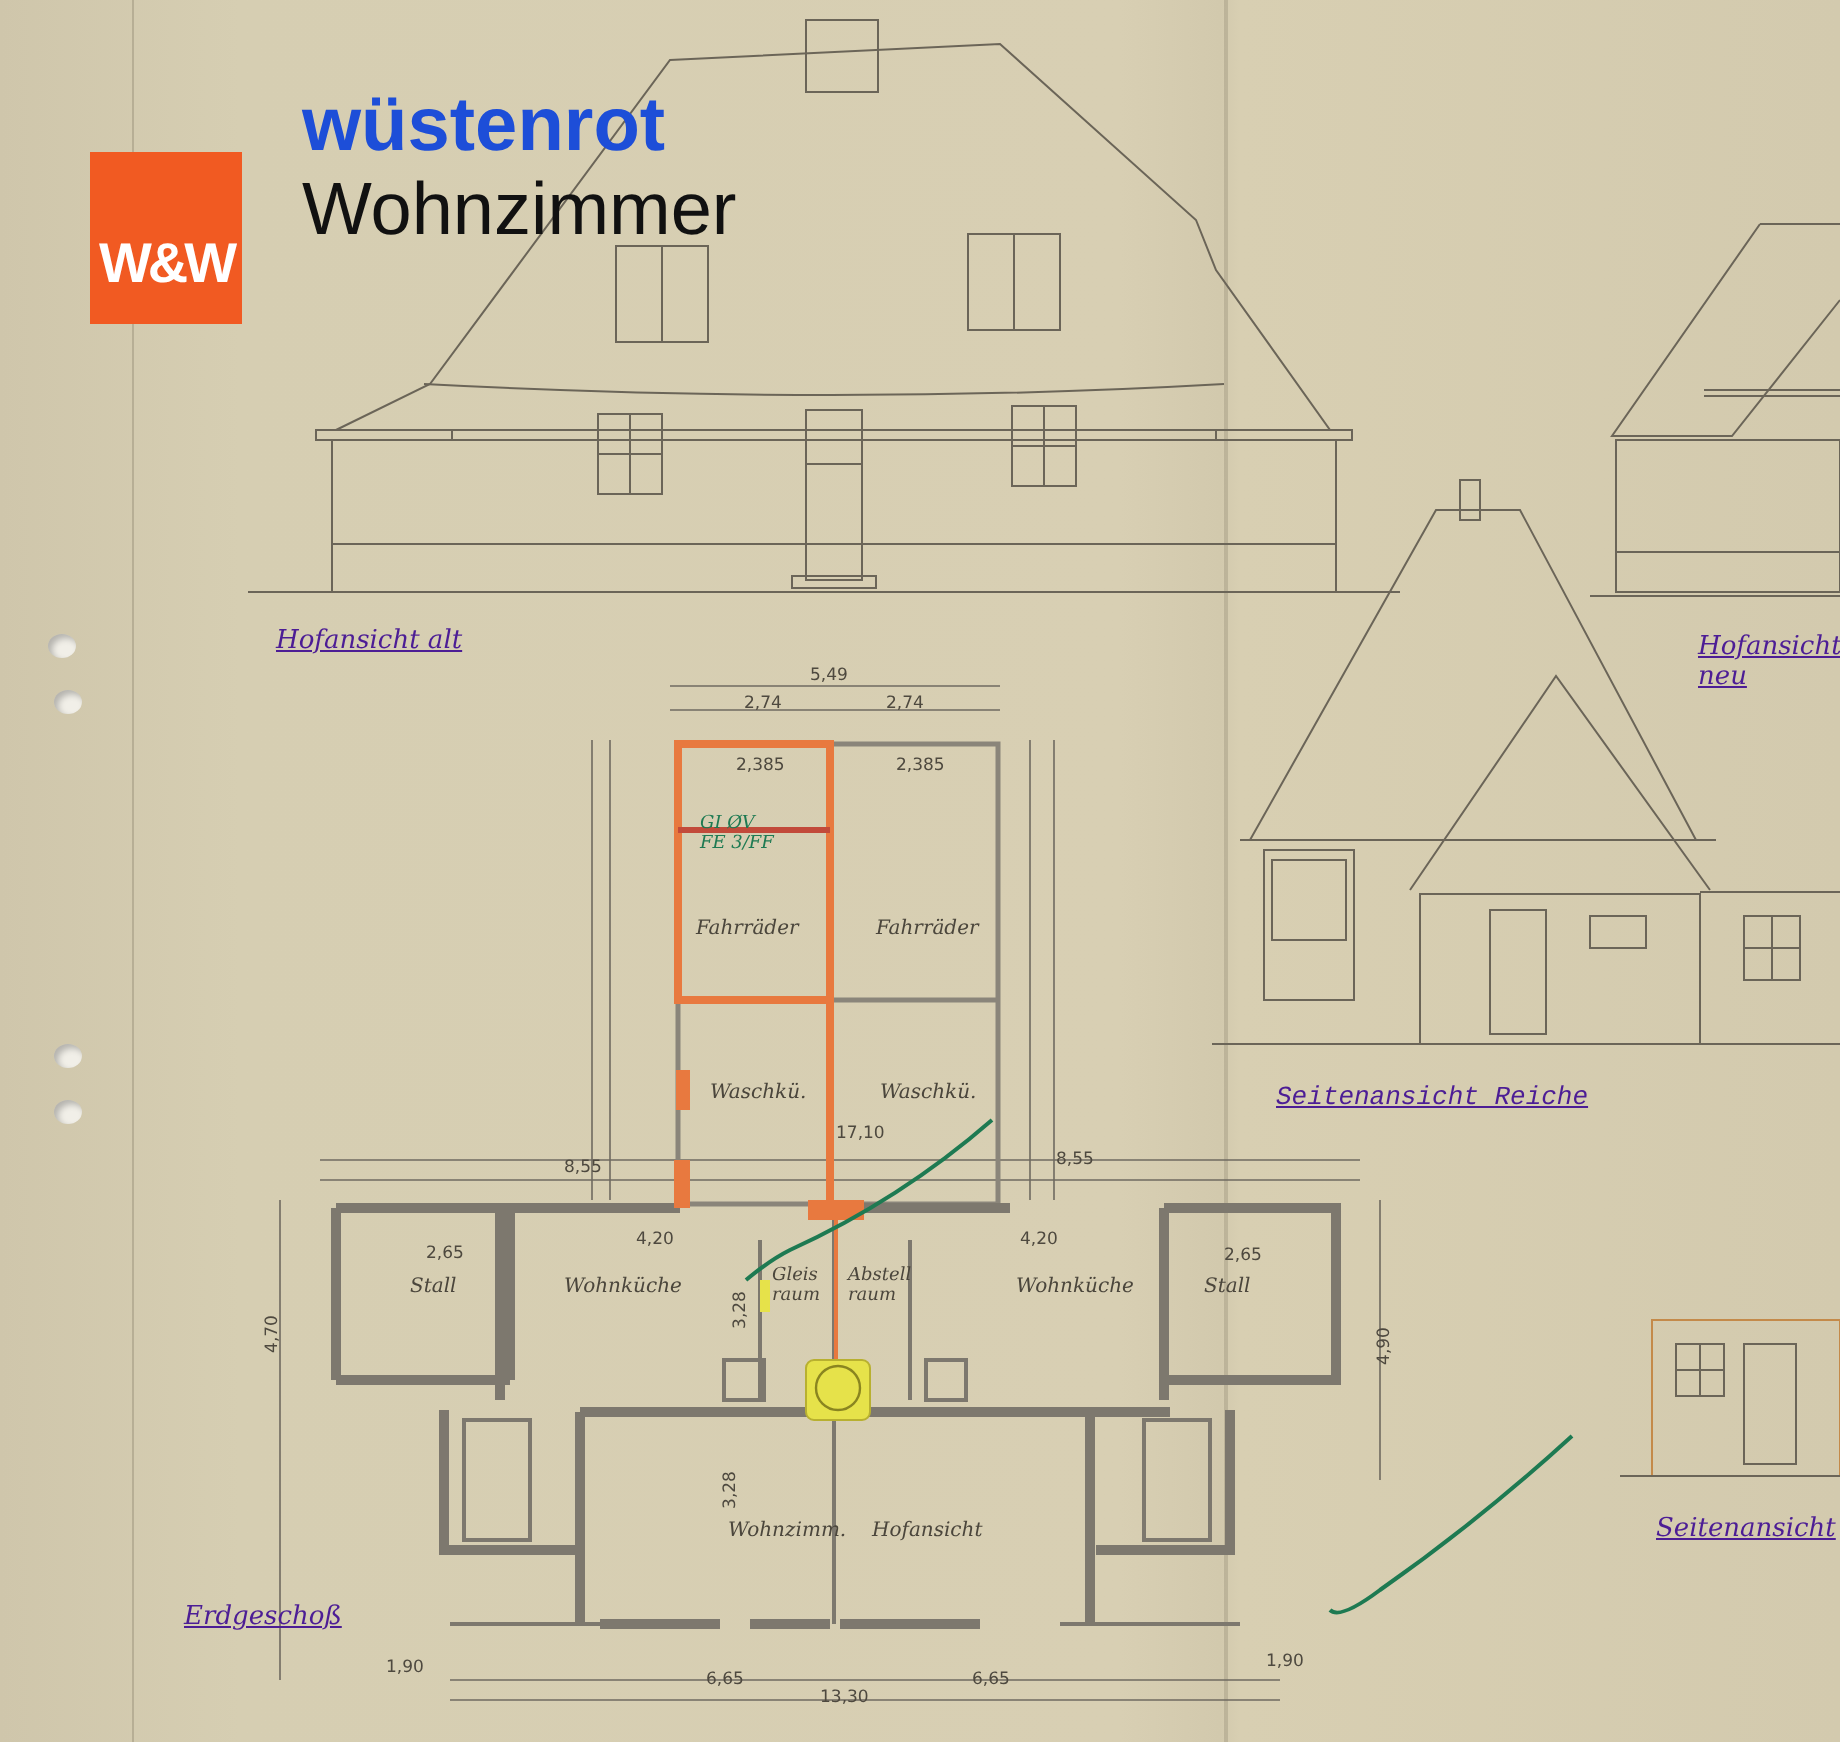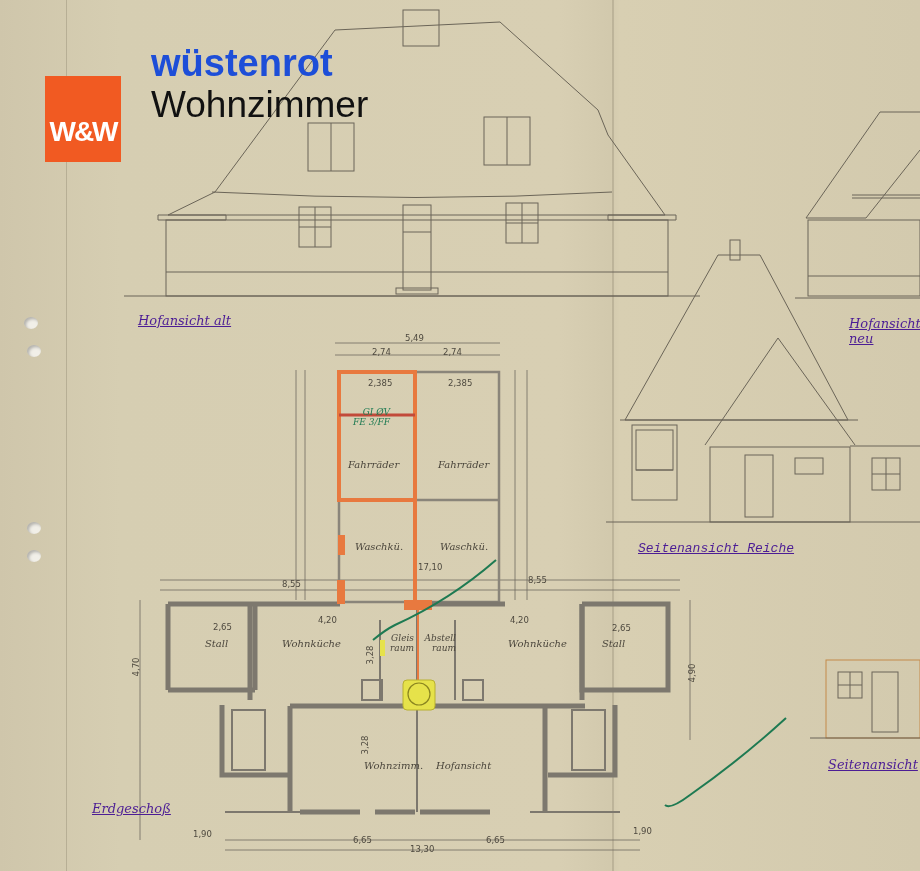--- a/index.html
+++ b/index.html
@@ -7,21 +7,21 @@
     .paper { position:absolute; left:0; top:0; width:920px; height:871px;
       background: linear-gradient(90deg, #cfc6ab 0px, #d6ceb2 120px, #d8cfb3 560px, #d2c9ad 610px, #d8cfb2 620px, #d3caae 920px); }
     .fold { position:absolute; left:612px; top:0; width:2px; height:871px; background:rgba(120,110,90,0.25); }
     .margin-line { position:absolute; left:66px; top:0; width:1px; height:871px; background:rgba(100,90,70,0.25); }
     .punch { position:absolute; width:14px; height:12px; border-radius:50%; background:#f1efe8; box-shadow: inset 2px 2px 3px rgba(0,0,0,0.25); }
     .logo-box { position:absolute; left:45px; top:48px; width:76px; height:86px; background:#f15a22;margin-top:28px; }
     .logo-mark { position:absolute; left:0; right:0; bottom:14px; text-align:center; color:#fff; font-family:"Liberation Sans", sans-serif; font-weight:bold; font-size:28px; letter-spacing:-2px; }
     .brand-1 { position:absolute; left:151px; top:42px; font-family:"Liberation Sans", sans-serif; font-weight:bold; font-size:38px; color:#1d4ed8; letter-spacing:0px; }
     .brand-2 { position:absolute; left:151px; top:84px; font-family:"Liberation Sans", sans-serif; font-size:37px; color:#111; }
     .hand { position:absolute; font-family:"DejaVu Serif", serif; font-style:italic; color:#4c1d95; font-size:13px; text-decoration:underline; }
-    .room { position:absolute; font-family:"DejaVu Serif", serif; font-style:italic; color:#4b463c; font-size:10px;text-align:right; }
+    .room { position:absolute; font-family:"DejaVu Serif", serif; font-style:italic; color:#4b463c; font-size:10px; }
     .dim { position:absolute; font-family:"DejaVu Sans", sans-serif; color:#4e493f; font-size:8.5px; }
     svg { position:absolute; left:0; top:0; }
   </style>
 </head>
 <body>
 
 <div class="paper"></div>
 <div class="margin-line"></div>
 <div class="fold"></div>
 

